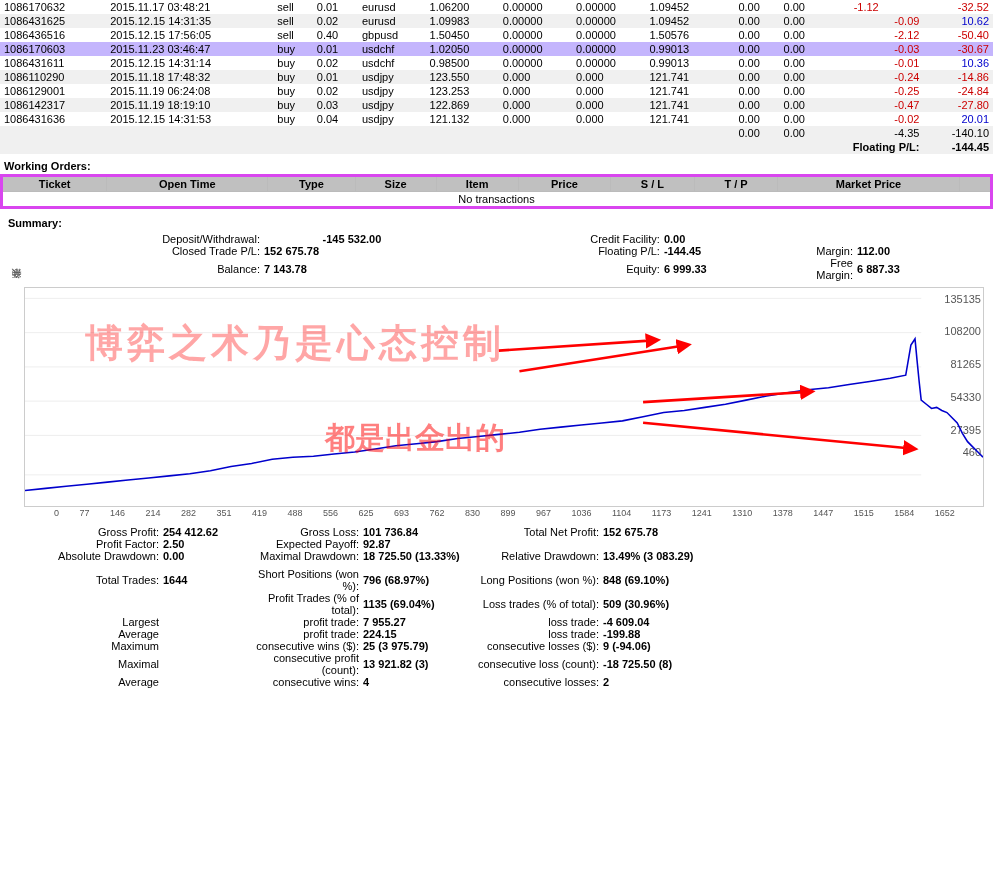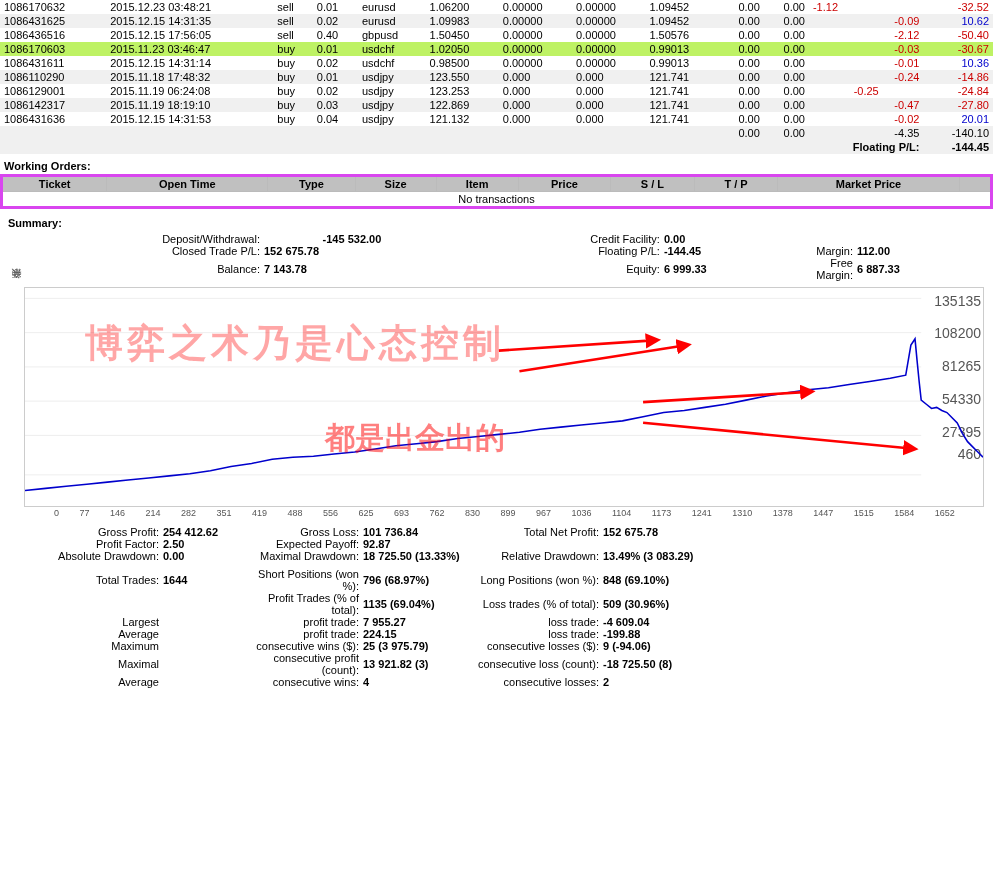--- a/index.html
+++ b/index.html
@@ -78,21 +78,21 @@
       font-size: 30px;
       color: rgba(255,0,0,0.5);
       font-weight: bold;
       pointer-events: none;
       z-index: 10;
       font-family: "SimHei", Arial, sans-serif;
     }
     .chart-y-label {
       position: absolute;
       right: 2px;
-      font-size: 14px;
+      font-size: 11px;
       color: #555;
     }
     .chart-x-label {
       font-size: 9px;
       color: #555;
     }
     .chart-x-axis {
       display: flex;
       justify-content: space-between;
       padding: 0 30px 0 30px;
@@ -104,31 +104,31 @@
       width: 100%; height: 100%;
     }
   </style>
 </head>
 <body>
 
 <table class="trade-table">
   <tbody id="trade-rows">
       <tr style="background: rgb(255, 255, 255);">
         <td>1086170632</td>
-        <td>2015.12.23 03:48:21</td>
+        <td>2015.11.17 03:48:21</td>
         <td>sell</td>
         <td>0.01</td>
         <td>eurusd</td>
         <td>1.06200</td>
         <td>0.00000</td>
         <td>0.00000</td>
         <td>1.09452</td>
         <td style="text-align: right;">0.00</td>
         <td style="text-align: right;">0.00</td>
-        <td style="text-align: left; color: rgb(204, 0, 0);">-1.12</td>
+        <td style="text-align: center; color: rgb(204, 0, 0);">-1.12</td>
         <td style="text-align: right; color: rgb(204, 0, 0);">-32.52</td>
       </tr>
       <tr style="background: rgb(240, 240, 240);">
         <td>1086431625</td>
         <td>2015.12.15 14:31:35</td>
         <td>sell</td>
         <td>0.02</td>
         <td>eurusd</td>
         <td>1.09983</td>
         <td>0.00000</td>
@@ -147,21 +147,21 @@
         <td>gbpusd</td>
         <td>1.50450</td>
         <td>0.00000</td>
         <td>0.00000</td>
         <td>1.50576</td>
         <td style="text-align: right;">0.00</td>
         <td style="text-align: right;">0.00</td>
         <td style="text-align: right; color: rgb(204, 0, 0);">-2.12</td>
         <td style="text-align: right; color: rgb(204, 0, 0);">-50.40</td>
       </tr>
-      <tr style="background: #bef264;">
+      <tr style="background: #c4b5fd;">
         <td>1086170603</td>
         <td>2015.11.23 03:46:47</td>
         <td>buy</td>
         <td>0.01</td>
         <td>usdchf</td>
         <td>1.02050</td>
         <td>0.00000</td>
         <td>0.00000</td>
         <td>0.99013</td>
         <td style="text-align: right;">0.00</td>
@@ -204,21 +204,21 @@
         <td>2015.11.19 06:24:08</td>
         <td>buy</td>
         <td>0.02</td>
         <td>usdjpy</td>
         <td>123.253</td>
         <td>0.000</td>
         <td>0.000</td>
         <td>121.741</td>
         <td style="text-align: right;">0.00</td>
         <td style="text-align: right;">0.00</td>
-        <td style="text-align: center; color: rgb(204, 0, 0);">-0.25</td>
+        <td style="text-align: right; color: rgb(204, 0, 0);">-0.25</td>
         <td style="text-align: right; color: rgb(204, 0, 0);">-24.84</td>
       </tr>
       <tr style="background: rgb(240, 240, 240);">
         <td>1086142317</td>
         <td>2015.11.19 18:19:10</td>
         <td>buy</td>
         <td>0.03</td>
         <td>usdjpy</td>
         <td>122.869</td>
         <td>0.000</td>

